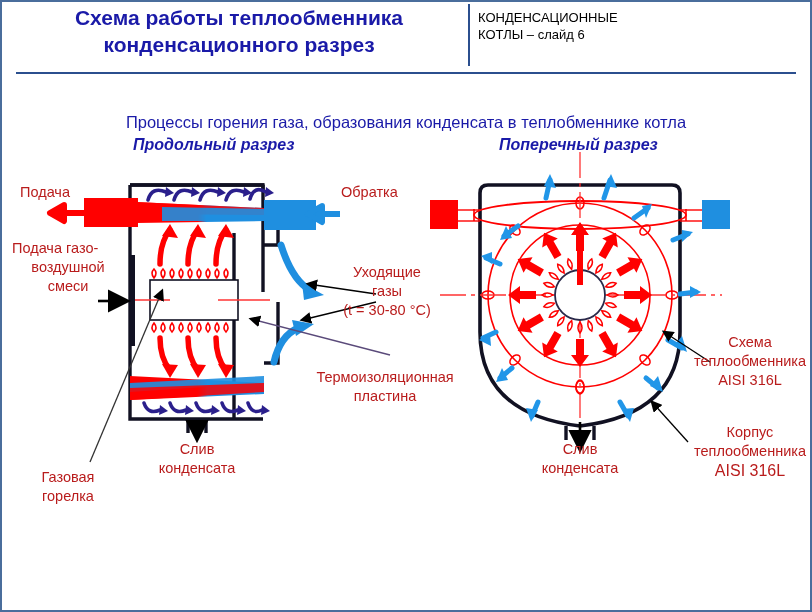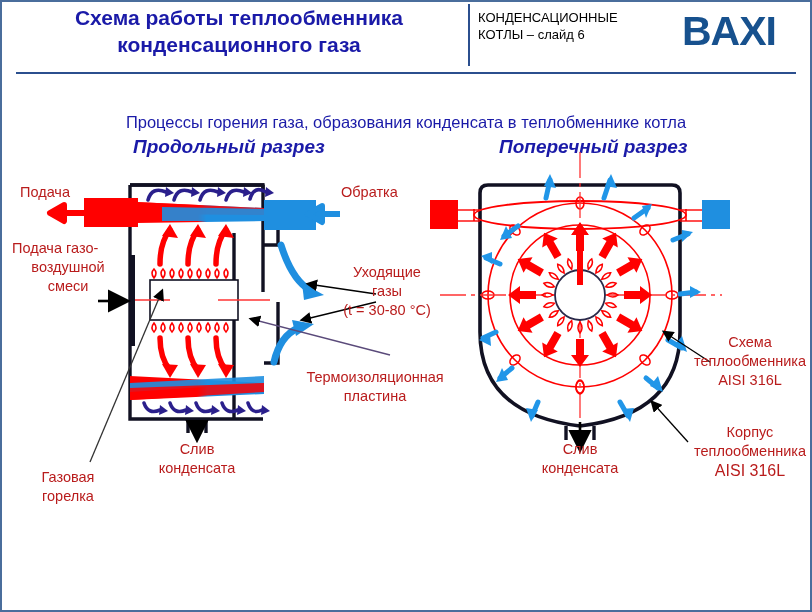--- a/index.html
+++ b/index.html
@@ -12,44 +12,43 @@
          color:#1a1aa8;font-weight:bold;font-size:21px;line-height:27px;}
   #hdr-divider{position:absolute;left:466px;top:2px;width:2px;height:62px;background:#2b4f8e;}
   #hdr-sub{position:absolute;left:476px;top:7px;width:190px;color:#000;font-size:13px;
            line-height:17px;}
   #logo{position:absolute;left:680px;top:6px;font-size:41px;font-weight:bold;
         color:#17518e;letter-spacing:-1px;font-family:"Liberation Sans",sans-serif;}
   #hdr-rule{position:absolute;left:14px;top:70px;width:780px;height:2px;background:#2b4f8e;}
   
   #subtitle{position:absolute;left:0;top:96px;width:808px;text-align:center;
             color:#1a1aa8;font-size:16.5px;font-weight:normal;margin-top:15px;}
-  .section-cap{position:absolute;color:#1a1aa8;font-size:19px;font-style:italic;
+  .section-cap{position:absolute;color:#1a1aa8;font-size:16px;font-style:italic;
                font-weight:bold;white-space:nowrap;}
   
   .lab{position:absolute;color:#b91c1c;font-size:14.5px;line-height:19px;
        text-align:center;white-space:nowrap;}
   svg{position:absolute;left:0;top:0;}
   #diagram{position:absolute;left:0;top:0;width:808px;height:608px;pointer-events:none;}
 </style>
 </head>
 <body>
 
 <div id="slide">
 
   <div id="header">
     <div id="title">
       <div>Схема работы теплообменника</div>
-      <div>конденсационного газа</div>
+      <div>конденсационного разрез</div>
     </div>
     <div id="hdr-divider"></div>
     <div id="hdr-sub">
       <div>КОНДЕНСАЦИОННЫЕ</div>
       <div>КОТЛЫ – слайд 6</div>
     </div>
-    <div id="logo">BAXI</div>
     <div id="hdr-rule"></div>
   </div>
 
   <div id="subtitle">Процессы горения газа, образования конденсата в теплобменнике котла</div>
 
   <div class="section-cap" style="left:131px;top:134px;">Продольный разрез</div>
   <div class="section-cap" style="left:497px;top:134px;">Поперечный разрез</div>
 
   <svg id="diagram" width="808" height="608" viewBox="0 0 808 608">
     <defs>
@@ -412,21 +411,21 @@
     <div style="text-align:center;width:112px;">воздушной</div>
     <div style="text-align:center;width:112px;">смеси</div>
   </div>
 
   <div class="lab" style="left:325px;top:261px;width:120px;">
     <div>Уходящие</div>
     <div>газы</div>
     <div>(t = 30-80 °C)</div>
   </div>
 
-  <div class="lab" style="left:280px;top:366px;width:186px;">
+  <div class="lab" style="left:290px;top:366px;width:186px;">
     <div>Термоизоляционная</div>
     <div>пластина</div>
   </div>
 
   <div class="lab" style="left:135px;top:438px;width:120px;">
     <div>Слив</div>
     <div>конденсата</div>
   </div>
 
   <div class="lab" style="left:18px;top:466px;width:96px;">

